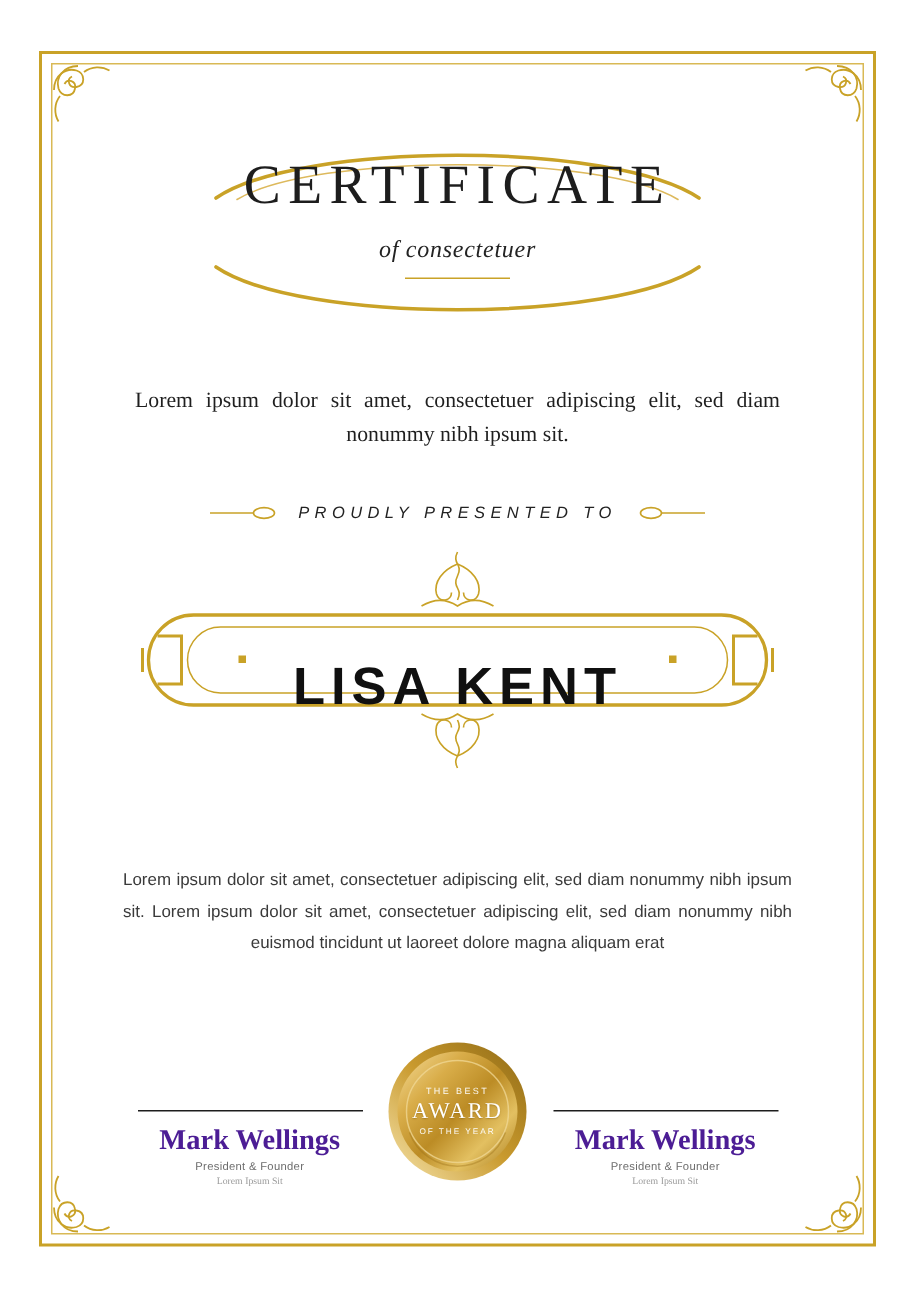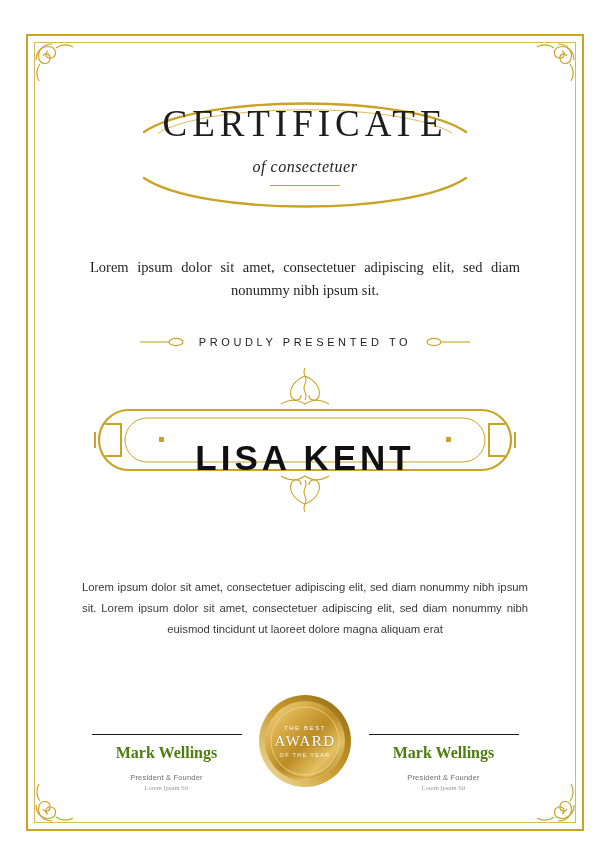--- a/index.html
+++ b/index.html
@@ -133,20 +133,21 @@
   }
 
   
   .presented-row {
     margin-top: 34px;
     display: flex;
     align-items: center;
     justify-content: center;
     gap: 14px;
     width: 100%;
+    font-style: italic;
   }
   .presented-row .label {
     font-family: "Liberation Sans", sans-serif;
     font-size: 11px;
     letter-spacing: 3.6px;
     color: #222;
     white-space: nowrap;
   }
   .orn {
     color: #c9a227;
@@ -206,25 +207,25 @@
   }
   .sign-rule {
     height: 1px;
     background: #1d1d1d;
     margin: 0 auto 9px auto;
     width: 150px;
   }
   .sign-name {
     font-family: "Liberation Serif", serif;
     font-weight: bold;
-    font-size: 16px;
-    color: #4d7c0f;
+    font-size: 19px;
+    color: #4c1d95;
   }
   .sign-role {
-    margin-top: 11px;
+    margin-top: 1px;
     font-family: "Liberation Sans", sans-serif;
     font-size: 7.5px;
     color: #6d6d6d;
     letter-spacing: 0.2px;
   }
   .sign-extra {
     margin-top: 2px;
     font-family: "Liberation Serif", serif;
     font-size: 6.5px;
     color: #9a9a9a;

